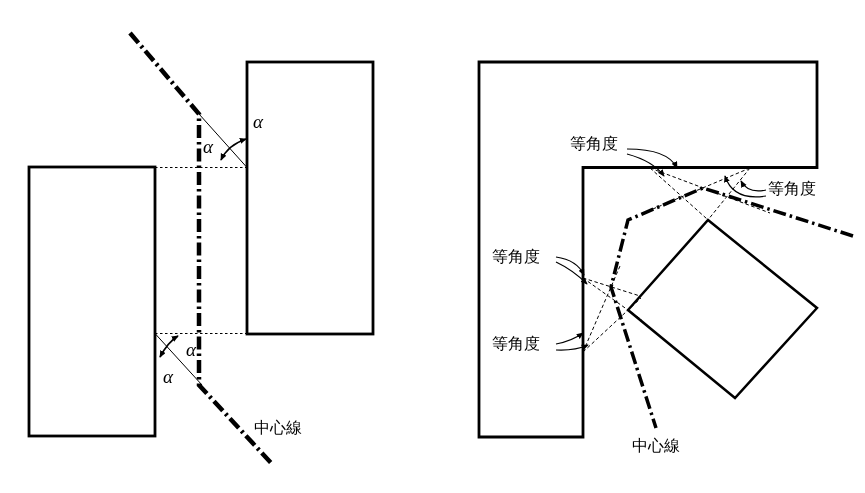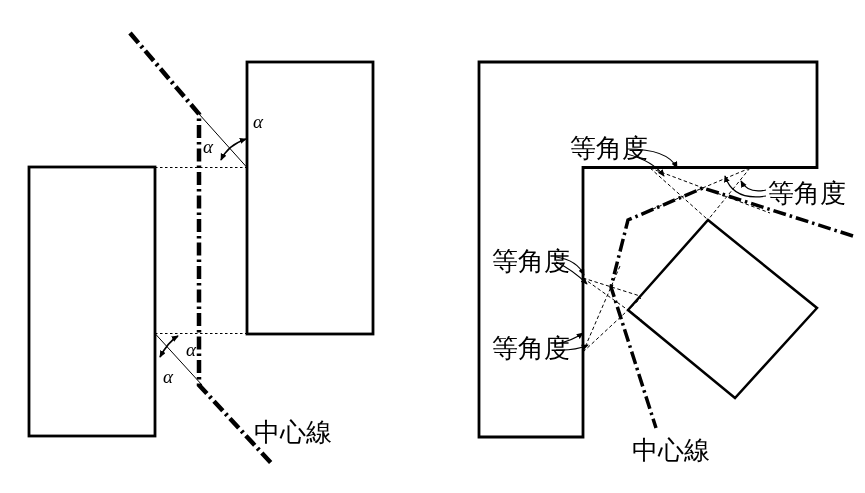--- a/index.html
+++ b/index.html
@@ -13,21 +13,21 @@
   .canvas svg{position:absolute;left:0;top:0;}
   .lbl{
     position:absolute;
     color:#000;
     white-space:nowrap;
     line-height:1;
     user-select:none;
   }
   .lbl-cjk{
     font-family:"Liberation Serif","DejaVu Serif",serif;
-    font-size:26px;
+    font-size:16px;
   }
   .lbl-alpha{
     font-family:"Liberation Serif","DejaVu Serif",serif;
     font-style:italic;
     font-size:19px;
   }
 </style>
 </head>
 <body>
 

